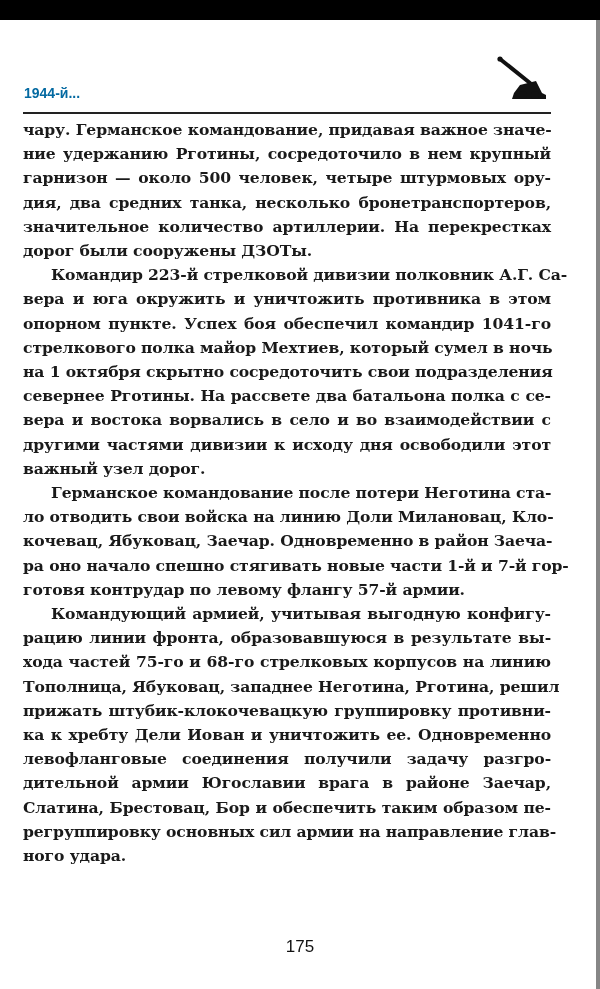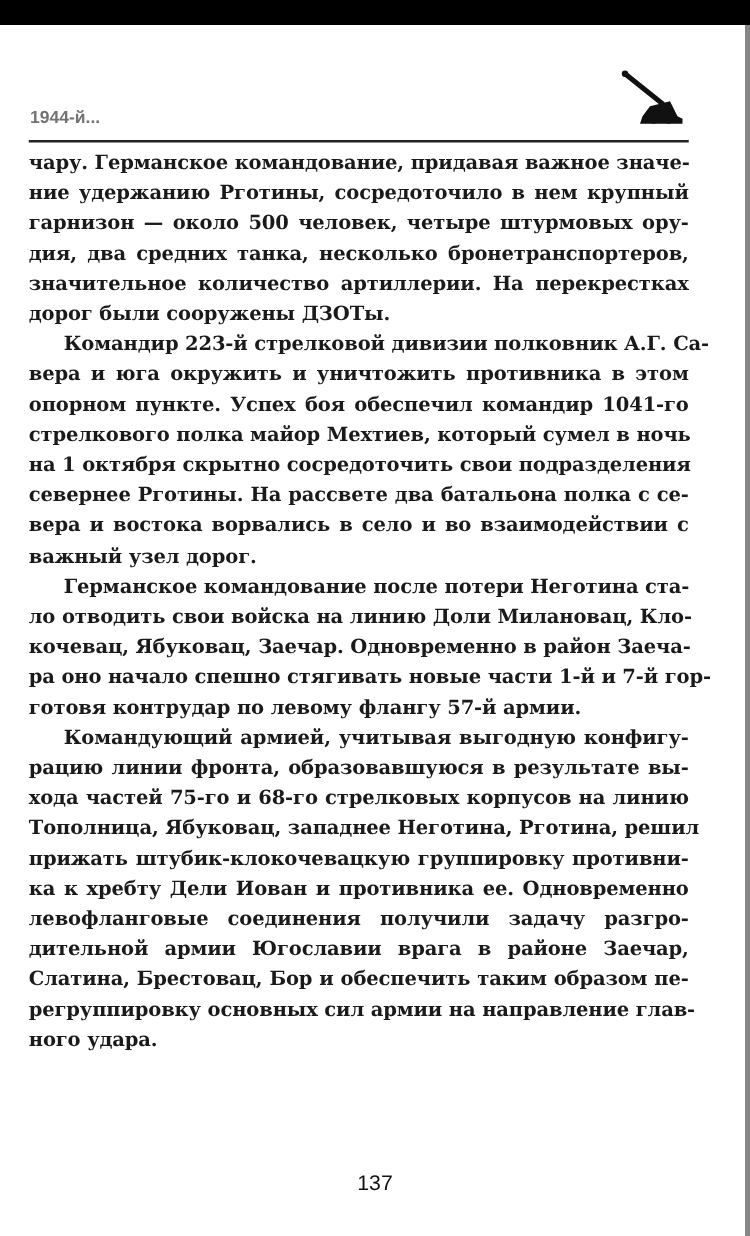--- a/index.html
+++ b/index.html
@@ -4,21 +4,21 @@
   <style>
     html, body { margin: 0; padding: 0; }
     body {
       width: 600px; height: 989px; background: #ffffff; position: relative; overflow: hidden;
       font-family: "DejaVu Serif", "Liberation Serif", serif; color: #111;
     }
     .top-bar { position: absolute; left: 0; top: 0; width: 600px; height: 20px; background: #000; }
     .right-edge { position: absolute; right: 0; top: 20px; width: 4px; height: 969px; background: #222; opacity: 0.55; }
     .running-head {
       position: absolute; left: 24px; top: 85px;
-      font-family: "Liberation Sans", "DejaVu Sans", sans-serif; font-weight: bold; font-size: 14px; color: #737373;
+      font-family: "Liberation Sans", "DejaVu Sans", sans-serif; font-weight: bold; font-size: 14px; color: #0369a1;
     }
     .head-rule { position: absolute; left: 23px; top: 112px; width: 528px; height: 2px; background: #222; }
     .cannon-icon { position: absolute; left: 490px; top: 55px; width: 62px; height: 46px; }
     .body-text {
       position: absolute; left: 23px; top: 118px; width: 528px;
       font-size: 15.6px; line-height: 24.2px; font-weight: bold; color: #1a1a1a;
       text-align: justify; letter-spacing: -0.1px;
     }
     .para { margin: 0; }
     .line { display: block; text-align: justify; text-align-last: justify; white-space: nowrap; }
@@ -56,37 +56,38 @@
     <span class="line last">дорог были сооружены ДЗОТы.</span>
   </p>
   <p class="para">
     <span class="line" style="padding-left:28px">Командир 223-й стрелковой дивизии полковник А.Г. Са-</span>
     <span class="line">вера и юга окружить и уничтожить противника в этом</span>
     <span class="line">опорном пункте. Успех боя обеспечил командир 1041-го</span>
     <span class="line">стрелкового полка майор Мехтиев, который сумел в ночь</span>
     <span class="line">на 1 октября скрытно сосредоточить свои подразделения</span>
     <span class="line">севернее Рготины. На рассвете два батальона полка с се-</span>
     <span class="line">вера и востока ворвались в село и во взаимодействии с</span>
+    <span class="line">другими частями дивизии к исходу дня освободили этот</span>
     <span class="line last">важный узел дорог.</span>
   </p>
   <p class="para">
     <span class="line" style="padding-left:28px">Германское командование после потери Неготина ста-</span>
     <span class="line">ло отводить свои войска на линию Доли Милановац, Кло-</span>
     <span class="line">кочевац, Ябуковац, Заечар. Одновременно в район Заеча-</span>
     <span class="line">ра оно начало спешно стягивать новые части 1-й и 7-й гор-</span>
     <span class="line last">готовя контрудар по левому флангу 57-й армии.</span>
   </p>
   <p class="para">
     <span class="line" style="padding-left:28px">Командующий армией, учитывая выгодную конфигу-</span>
     <span class="line">рацию линии фронта, образовавшуюся в результате вы-</span>
     <span class="line">хода частей 75-го и 68-го стрелковых корпусов на линию</span>
     <span class="line">Тополница, Ябуковац, западнее Неготина, Рготина, решил</span>
     <span class="line">прижать штубик-клокочевацкую группировку противни-</span>
-    <span class="line">ка к хребту Дели Иован и противника ее. Одновременно</span>
+    <span class="line">ка к хребту Дели Иован и уничтожить ее. Одновременно</span>
     <span class="line">левофланговые соединения получили задачу разгро-</span>
     <span class="line">дительной армии Югославии врага в районе Заечар,</span>
     <span class="line">Слатина, Брестовац, Бор и обеспечить таким образом пе-</span>
     <span class="line">регруппировку основных сил армии на направление глав-</span>
     <span class="line last">ного удара.</span>
   </p>
 </div>
 
-<div class="page-number">137</div>
+<div class="page-number">175</div>
 
 </body></html>

